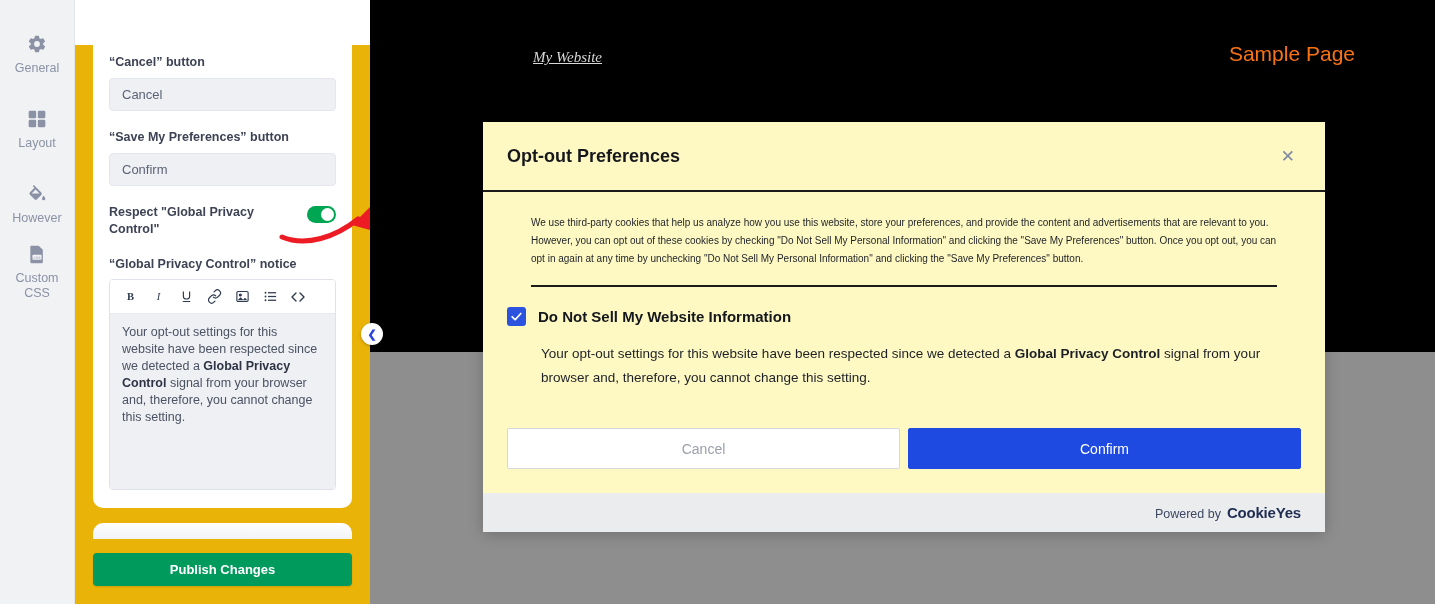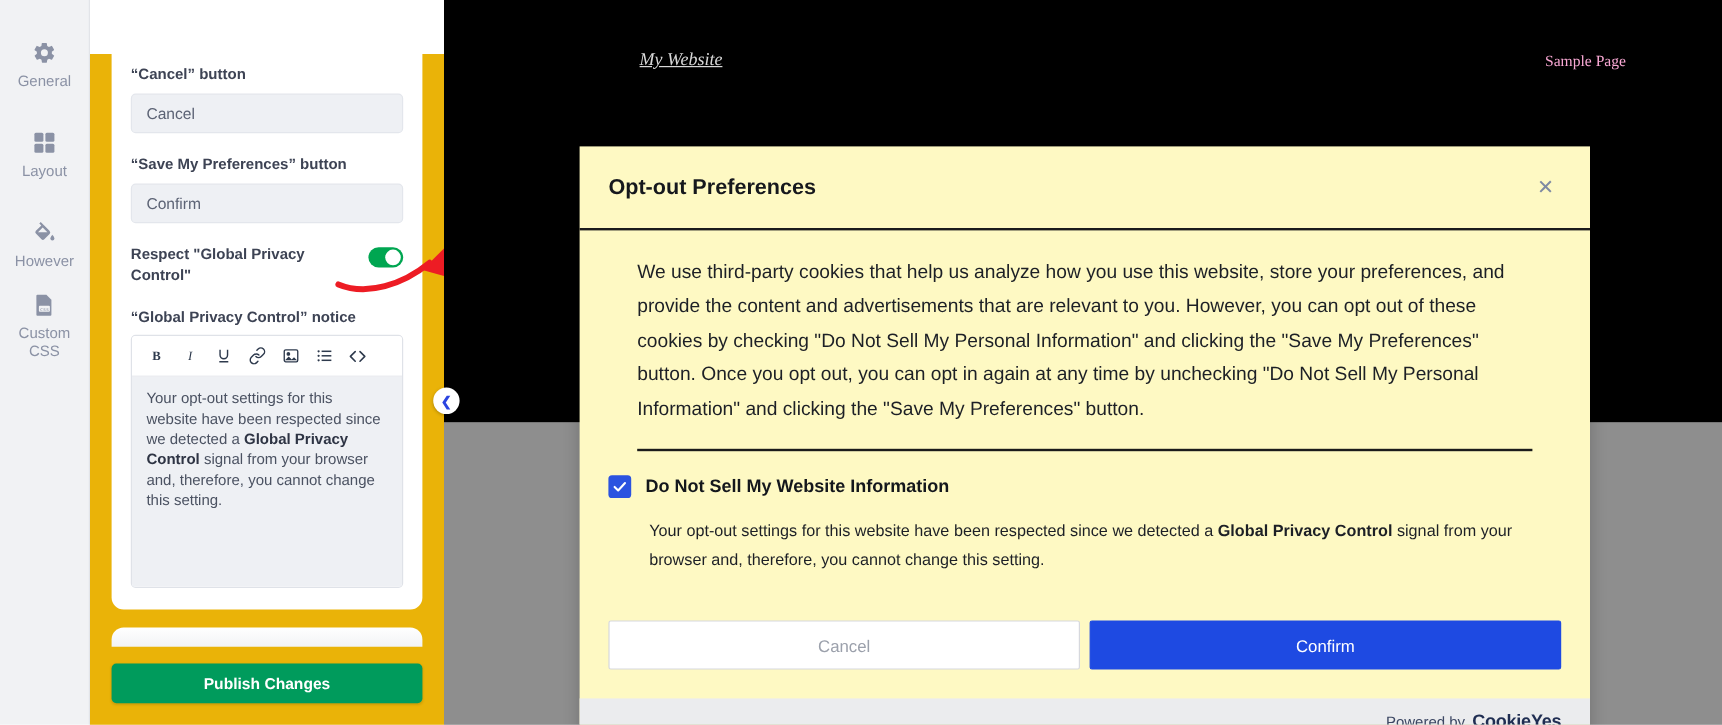--- a/index.html
+++ b/index.html
@@ -239,23 +239,23 @@
     align-items: flex-end;
   }
   .site-title {
     color: #d8d8d8;
     font-family: "Liberation Serif", serif;
     font-style: italic;
     font-size: 15px;
     text-decoration: underline;
   }
   .site-link {
-    color: #f9a8d4;
-    font-family: Liberation Serif, serif;
-    font-size: 13px;
+    color: #f97316;
+    font-family: Liberation Sans, sans-serif;
+    font-size: 21px;
   }
   .site-body {
     height: 252px;
     background: #8e8e8e;
     position: relative;
   }
   .site-date {
     position: absolute;
     left: 163px;
     top: 4px;
@@ -291,21 +291,21 @@
   }
   .modal-close {
     color: #7f8aa3;
     font-size: 17px;
     cursor: pointer;
     line-height: 1;
     padding: 4px 6px;
   }
   .modal-desc {
     padding: 22px 24px 18px 24px;
-    font-size: 16px;
+    font-size: 10px;
     line-height: 1.78;
     color: #1d2026;
     border-bottom: 2px solid #1b1b1b;
     margin: 0 24px 0 24px;
     padding-left: 0;
     padding-right: 0;
   }
   .modal-desc-outer { padding: 0 24px; }
   .modal-section {
     padding: 20px 24px 10px 24px;

